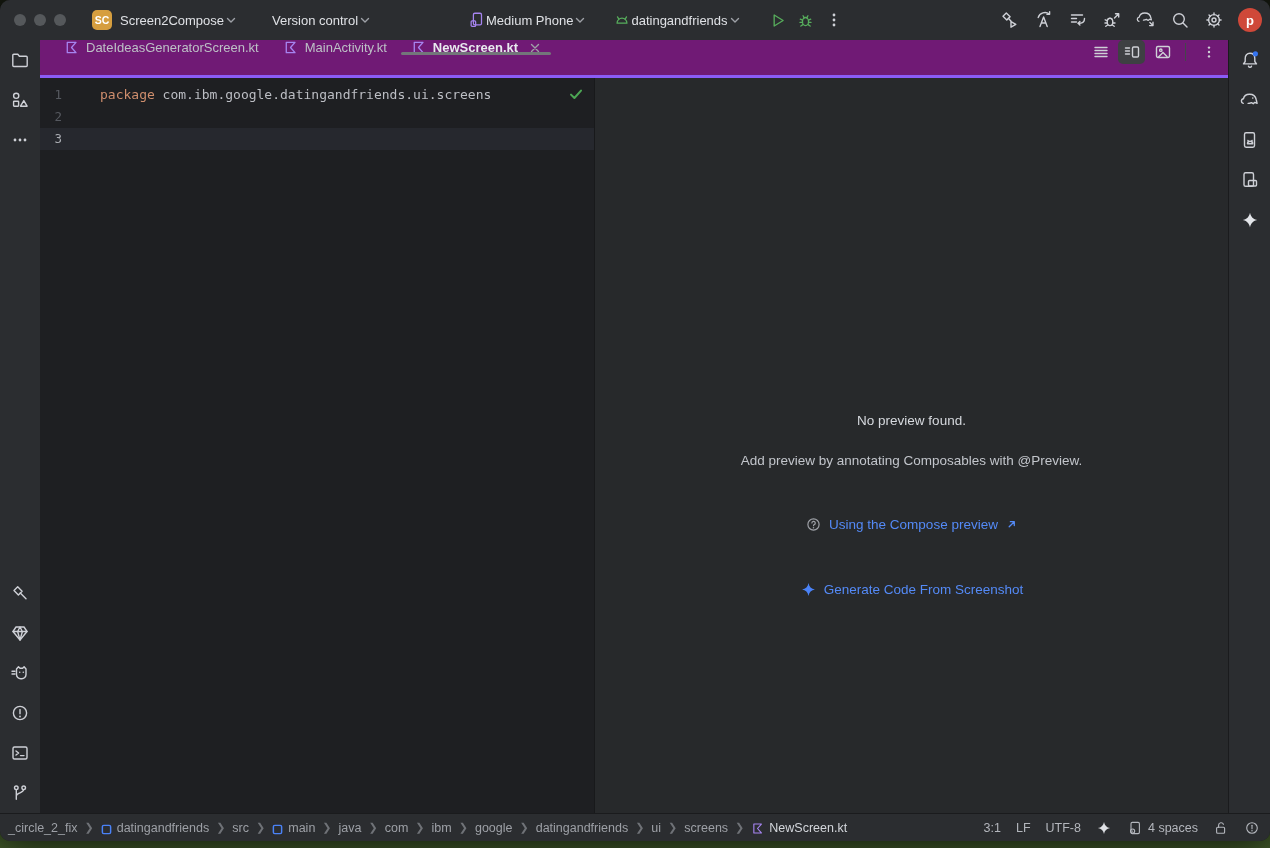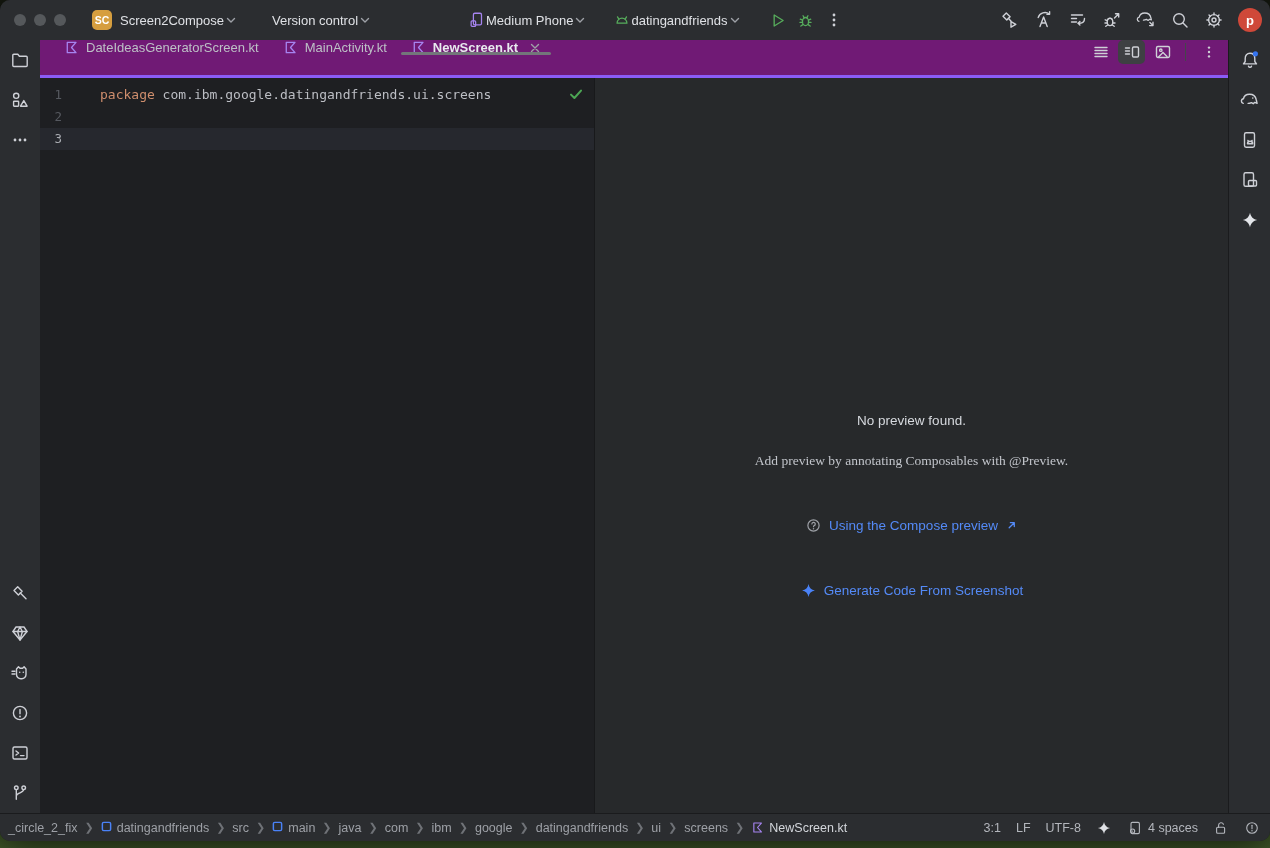--- a/index.html
+++ b/index.html
@@ -66,31 +66,31 @@
   .code-line { display:flex; height:22px; line-height:22px; align-items:center; }
   .code-line.current { background:#26282e; }
   .gutter { width:60px; flex:0 0 60px; text-align:right; padding-right:38px; color:#565960; font-size:12.5px; }
   .code-line.current .gutter { color:#a9acb2; }
   .code-text { white-space:pre; color:#bcbec4; }
   .kw { color:#cf8e6d; }
   .inspect-check { position:absolute; top:8px; right:10px; }
   .preview { flex:1 1 auto; background:#27292b; position:relative; }
   .preview-msg { position:absolute; left:0; right:0; top:335px; text-align:center; }
   .pv-title { font-size:13.5px; color:#d6d9de; margin-bottom:25px; }
-  .pv-line { font-size:13.5px; color:#c2c5cb; margin-bottom:25px;font-family:Liberation Serif, serif; }
+  .pv-line { font-size:13.5px; color:#c2c5cb; margin-bottom:25px; }
   .pv-link-row { display:flex; align-items:center; justify-content:center; gap:7px; margin-bottom:24px;margin-top:48px; }
   .pv-link { font-size:13.5px; color:#548af7; cursor:pointer; }
   
   .statusbar {
     flex:0 0 28px; height:28px; background:#2b2d30; border-top:1px solid #1a1b1d;
     display:flex; align-items:center; font-size:12.5px; color:#9da0a6;
     padding:0 10px 0 8px; justify-content:space-between;
   }
   .crumbs { display:flex; align-items:center; gap:7px; white-space:nowrap; }
-  .crumb { display:flex; align-items:flex-start; gap:5px; cursor:default; }
+  .crumb { display:flex; align-items:flex-end; gap:5px; cursor:default; }
   .crumb-sep { color:#6f7277; font-size:11px; }
   .crumb.last { color:#d3d6db; }
   .status-right { display:flex; align-items:center; gap:15px; color:#b3b6bc; }
   .status-item { display:flex; align-items:center; gap:5px; cursor:default; }
   svg { display:block; }
   .ic { stroke:#ced0d6; fill:none; stroke-width:1.4; stroke-linecap:round; stroke-linejoin:round; }
   .ic-dim { stroke:#9ea1a7; }
   .ic-green { stroke:#57ad5c; }
   .ic-purple { stroke:#a684f0; }
   .ic-status { stroke:#b3b6bc; }

